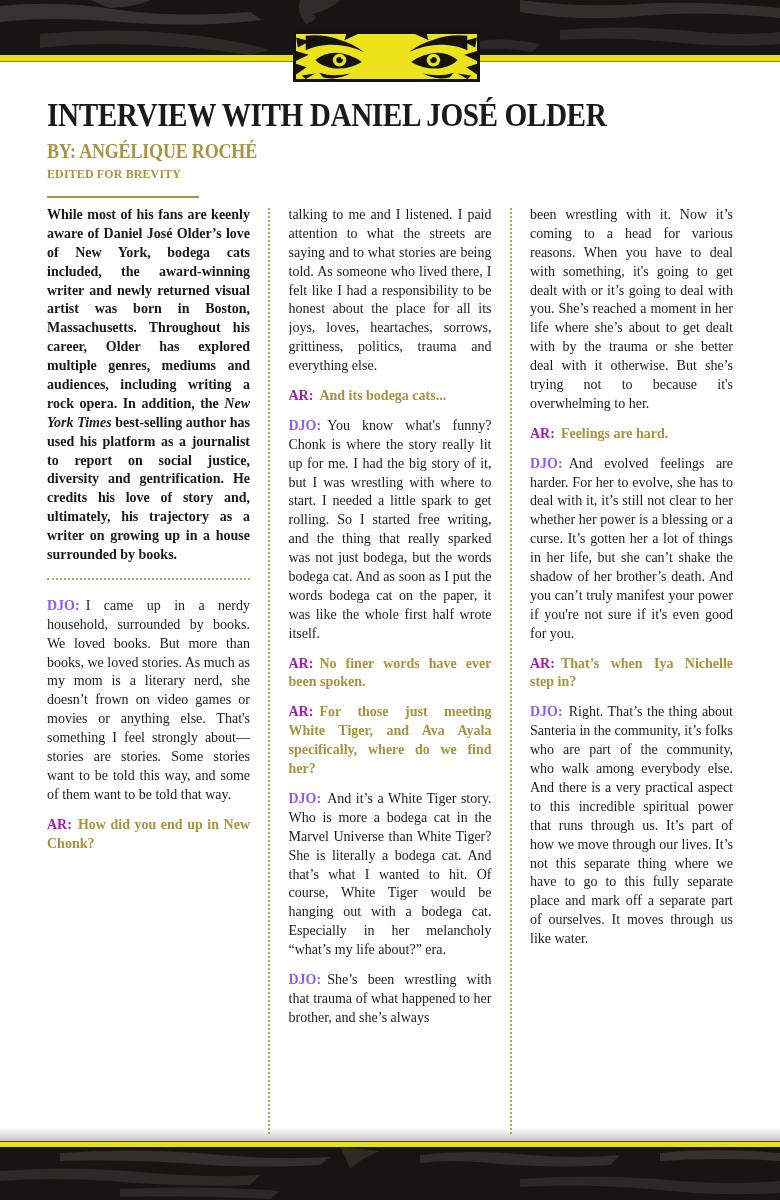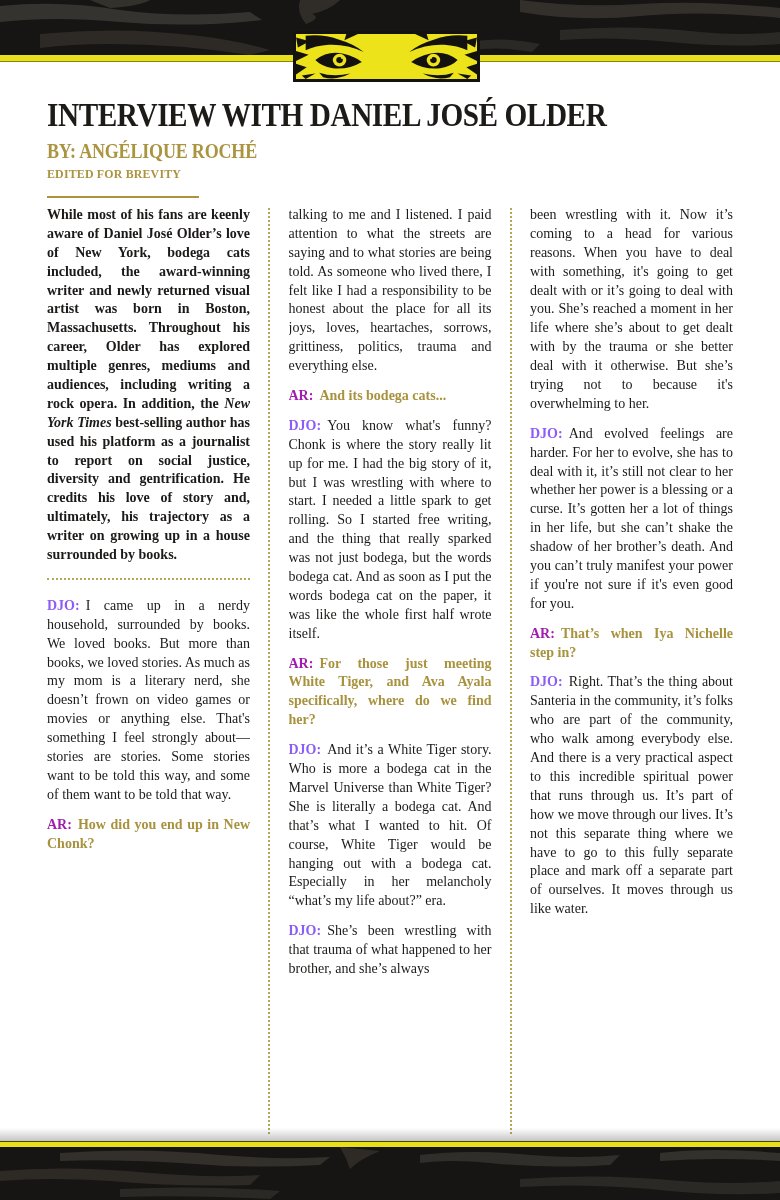--- a/index.html
+++ b/index.html
@@ -120,29 +120,31 @@
       <p class="qa djo"><span class="spk">DJO:</span><span class="txt">I came up in a nerdy household, surrounded by books. We loved books. But more than books, we loved stories. As much as my mom is a literary nerd, she doesn’t frown on video games or movies or anything else. That's something I feel strongly about—stories are stories. Some stories want to be told this way, and some of them want to be told that way.</span></p>
       <p class="qa ar"><span class="spk">AR:</span><span class="txt">How did you end up in New Chonk?</span></p>
     </div>
 
     <div class="col-divider"></div>
 
     <div class="col">
       <p class="qa cont"><span class="txt">talking to me and I listened. I paid attention to what the streets are saying and to what stories are being told. As someone who lived there, I felt like I had a responsibility to be honest about the place for all its joys, loves, heartaches, sorrows, grittiness, politics, trauma and everything else.</span></p>
       <p class="qa ar"><span class="spk">AR:</span><span class="txt">And its bodega cats...</span></p>
       <p class="qa djo"><span class="spk">DJO:</span><span class="txt">You know what's funny? Chonk is where the story really lit up for me. I had the big story of it, but I was wrestling with where to start. I needed a little spark to get rolling. So I started free writing, and the thing that really sparked was not just bodega, but the words bodega cat. And as soon as I put the words bodega cat on the paper, it was like the whole first half wrote itself.</span></p>
+      <p class="qa ar"><span class="spk">AR:</span><span class="txt">No finer words have ever been spoken.</span></p>
       <p class="qa ar"><span class="spk">AR:</span><span class="txt">For those just meeting White Tiger, and Ava Ayala specifically, where do we find her?</span></p>
       <p class="qa djo"><span class="spk">DJO:</span><span class="txt">And it’s a White Tiger story. Who is more a bodega cat in the Marvel Universe than White Tiger? She is literally a bodega cat. And that’s what I wanted to hit. Of course, White Tiger would be hanging out with a bodega cat. Especially in her melancholy “what’s my life about?” era.</span></p>
       <p class="qa djo"><span class="spk">DJO:</span><span class="txt">She’s been wrestling with that trauma of what happened to her brother, and she’s always</span></p>
     </div>
 
     <div class="col-divider"></div>
 
     <div class="col">
       <p class="qa cont"><span class="txt">been wrestling with it. Now it’s coming to a head for various reasons. When you have to deal with something, it's going to get dealt with or it’s going to deal with you. She’s reached a moment in her life where she’s about to get dealt with by the trauma or she better deal with it otherwise. But she’s trying not to because it's overwhelming to her.</span></p>
+      <p class="qa ar"><span class="spk">AR:</span><span class="txt">Feelings are hard.</span></p>
       <p class="qa djo"><span class="spk">DJO:</span><span class="txt">And evolved feelings are harder. For her to evolve, she has to deal with it, it’s still not clear to her whether her power is a blessing or a curse. It’s gotten her a lot of things in her life, but she can’t shake the shadow of her brother’s death. And you can’t truly manifest your power if you're not sure if it's even good for you.</span></p>
       <p class="qa ar"><span class="spk">AR:</span><span class="txt">That’s when Iya Nichelle step in?</span></p>
       <p class="qa djo"><span class="spk">DJO:</span><span class="txt">Right. That’s the thing about Santeria in the community, it’s folks who are part of the community, who walk among everybody else. And there is a very practical aspect to this incredible spiritual power that runs through us. It’s part of how we move through our lives. It’s not this separate thing where we have to go to this fully separate place and mark off a separate part of ourselves. It moves through us like water.</span></p>
     </div>
 
   </div>
 
   <div class="footer-shadow"></div>
   <div class="accent-line-bottom"></div>
   <div class="band-bottom">

